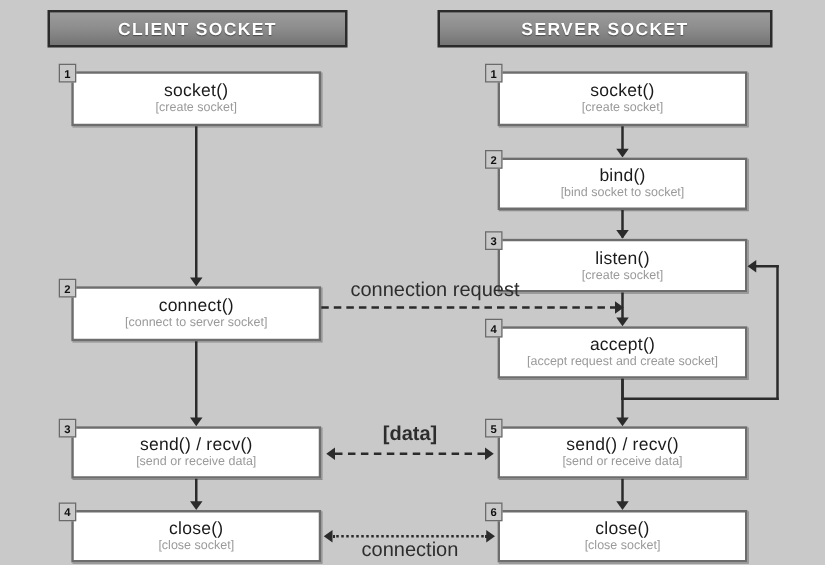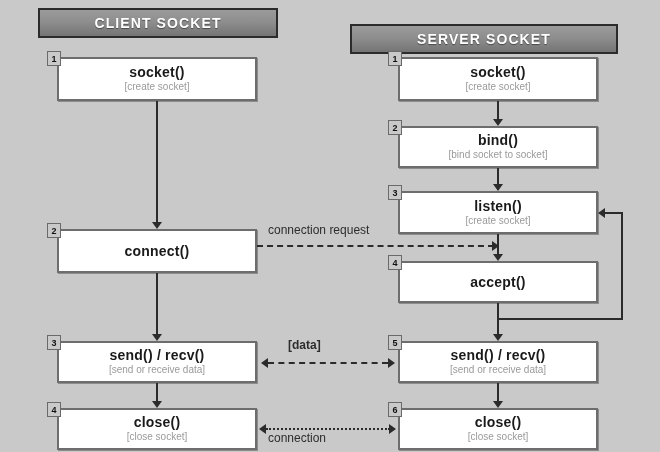--- a/index.html
+++ b/index.html
@@ -19,34 +19,34 @@
     background:linear-gradient(to bottom,#9b9b9b 0%,#8e8e8e 45%,#747474 100%);
     color:#ffffff;
     font-size:14px;
     font-weight:bold;
     letter-spacing:1.1px;
     display:flex;align-items:center;justify-content:center;
     box-sizing:border-box;
     text-shadow:0 1px 1px rgba(0,0,0,.45);
   }
   #hdr-client{left:38px;top:8px;width:240px;}
-  #hdr-server{left:350px;top:8px;width:268px;margin-top:16px;}
+  #hdr-server{left:350px;top:8px;width:268px;}
 
   
   .node{
     position:absolute;
     background:#ffffff;
     border:2px solid #6d6d6d;
     box-sizing:border-box;
     display:flex;flex-direction:column;
     align-items:center;justify-content:center;
     box-shadow:1px 1px 0 rgba(90,90,90,.55);
   }
   .node .fn{
-    font-size:14px;font-weight:bold;color:#1a1a1a;
+    font-size:14px;font-weight:normal;color:#1a1a1a;
     line-height:1.05;
     letter-spacing:.2px;
   }
   .node .desc{
     font-size:10px;color:#9a9a9a;margin-top:2px;line-height:1.05;
     white-space:nowrap;
   }
   
   .tag{
     position:absolute;
@@ -85,23 +85,23 @@
   .dash{
     position:absolute;height:0;
     border-top:2px dashed #2b2b2b;
   }
   .dot{
     position:absolute;height:0;
     border-top:2px dotted #2b2b2b;
   }
   .edge-label{
     position:absolute;
-    font-size:12px;color:#2d2d2d;
+    font-size:16px;color:#2d2d2d;
     white-space:nowrap;
-    text-align:left;
+    text-align:center;
     line-height:1.15;
   }
   .edge-label.bold{font-weight:bold;}
 </style>
 </head>
 <body>
 
 <div id="stage">
 
   <div id="hdr-client" class="col-header">CLIENT SOCKET</div>
@@ -112,20 +112,21 @@
     <div class="fn">socket()</div>
     <div class="desc">[create socket]</div>
   </div>
 
   <div class="vline" style="left:156px;top:101px;height:125px;"></div>
   <div class="arrow-down" style="left:152px;top:222px;"></div>
 
   <div class="node" style="left:57px;top:229px;width:200px;height:44px;">
     <div class="tag">2</div>
     <div class="fn">connect()</div>
+    <div class="desc">[connect to server socket]</div>
   </div>
 
   <div class="vline" style="left:156px;top:273px;height:65px;"></div>
   <div class="arrow-down" style="left:152px;top:334px;"></div>
 
   <div class="node" style="left:57px;top:341px;width:200px;height:42px;">
     <div class="tag">3</div>
     <div class="fn">send() / recv()</div>
     <div class="desc">[send or receive data]</div>
   </div>
@@ -162,20 +163,21 @@
     <div class="fn">listen()</div>
     <div class="desc">[create socket]</div>
   </div>
 
   <div class="vline" style="left:497px;top:234px;height:25px;"></div>
   <div class="arrow-down" style="left:493px;top:254px;"></div>
 
   <div class="node" style="left:398px;top:261px;width:200px;height:42px;">
     <div class="tag">4</div>
     <div class="fn">accept()</div>
+    <div class="desc">[accept request and create socket]</div>
   </div>
 
   <div class="vline" style="left:497px;top:303px;height:17px;"></div>
   <div class="hline" style="left:497px;top:318px;width:126px;"></div>
   <div class="vline" style="left:621px;top:212px;height:108px;"></div>
   <div class="hline" style="left:604px;top:212px;width:19px;"></div>
   <div class="arrow-left" style="left:598px;top:208px;"></div>
 
   <div class="vline" style="left:497px;top:303px;height:35px;"></div>
   <div class="arrow-down" style="left:493px;top:334px;"></div>

